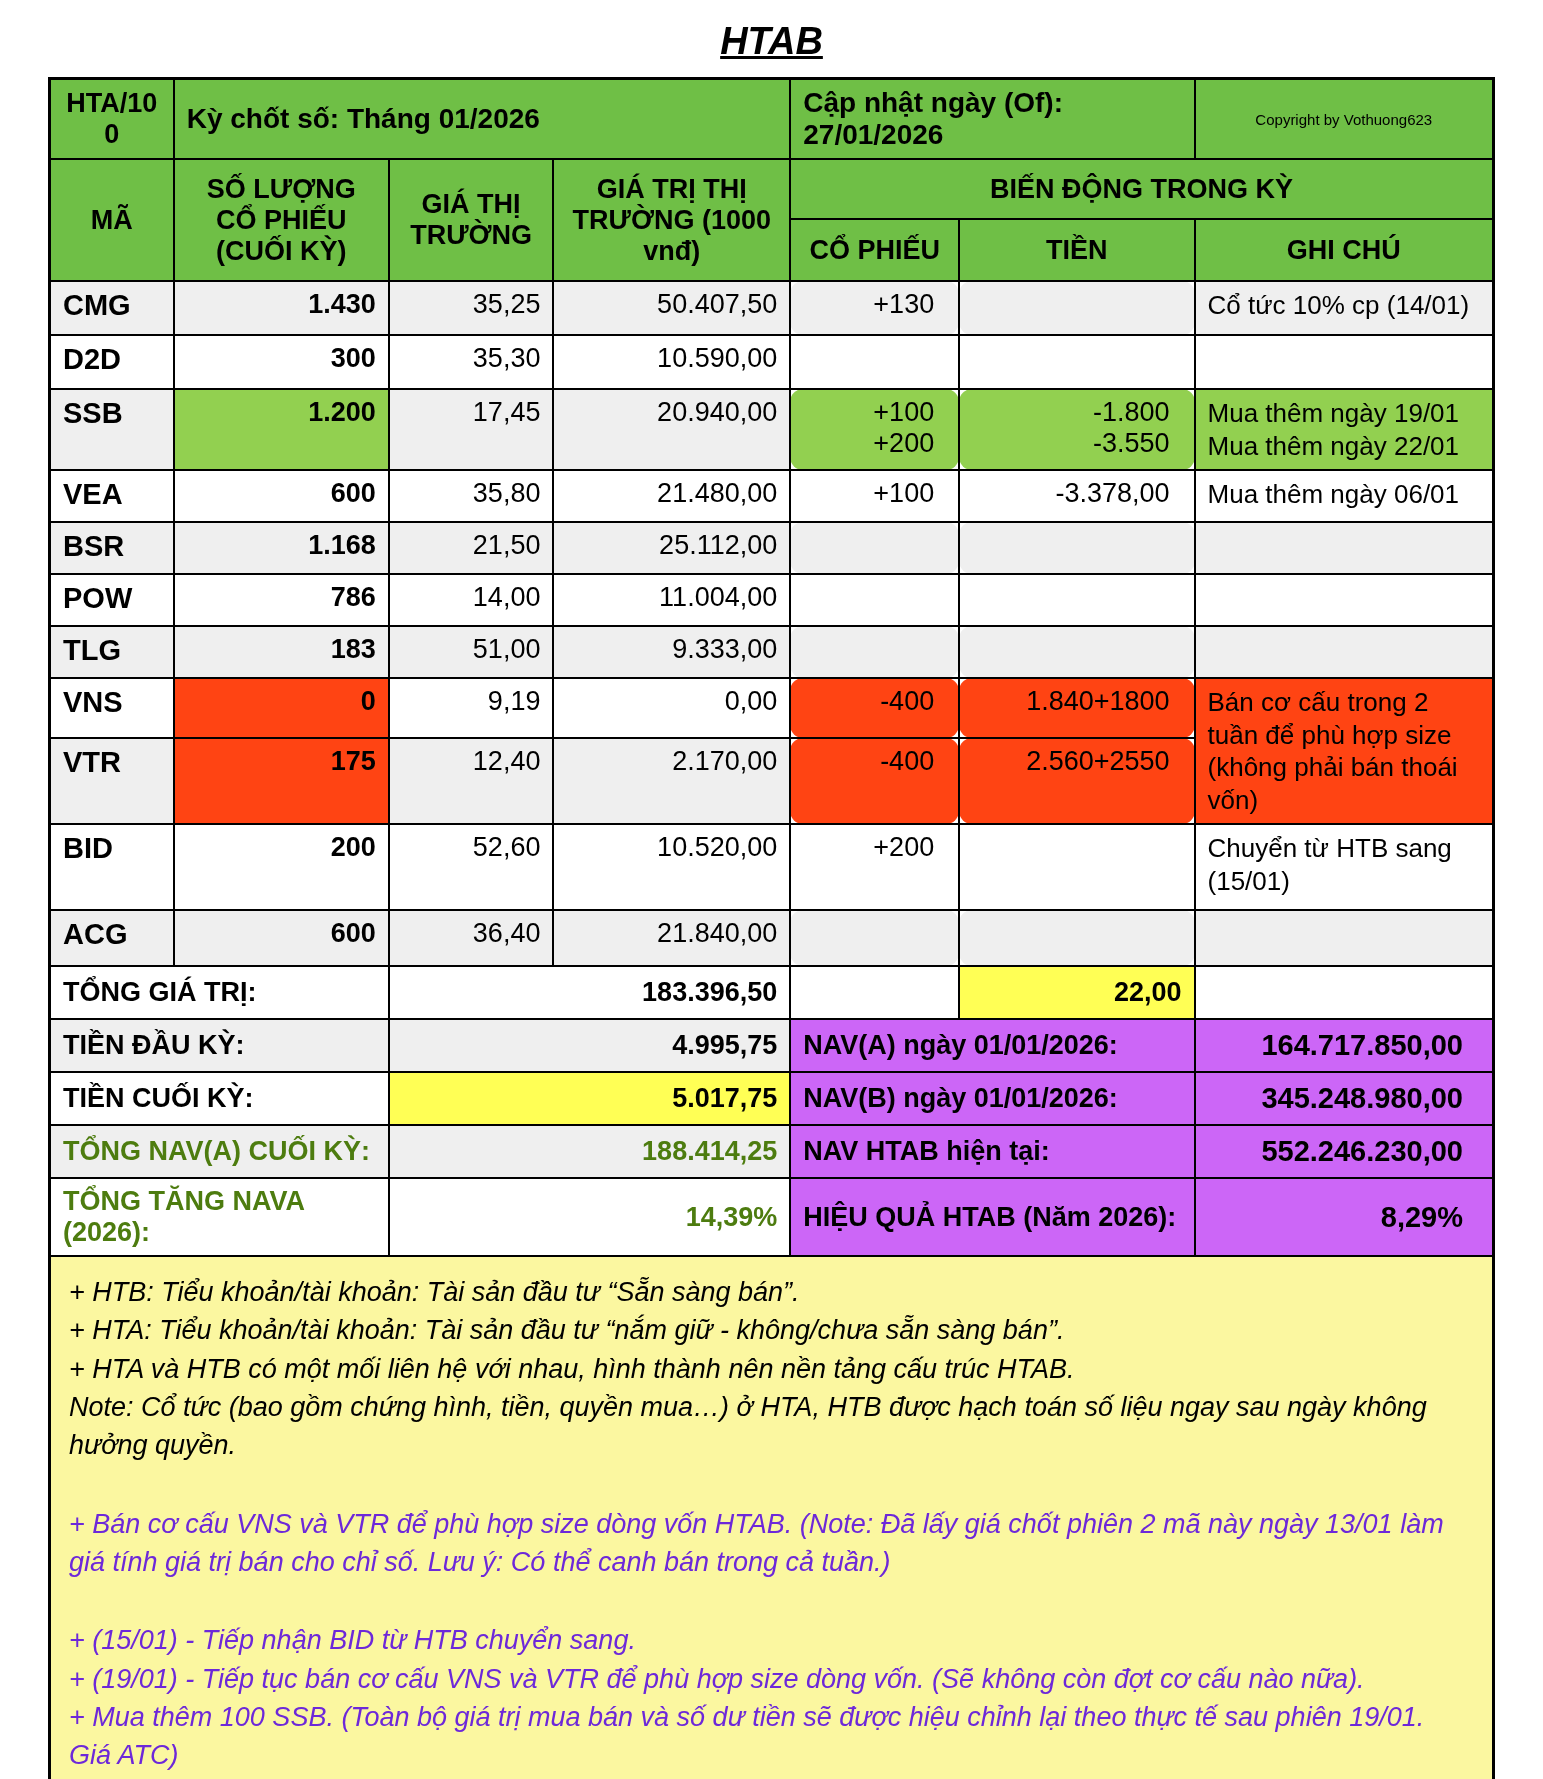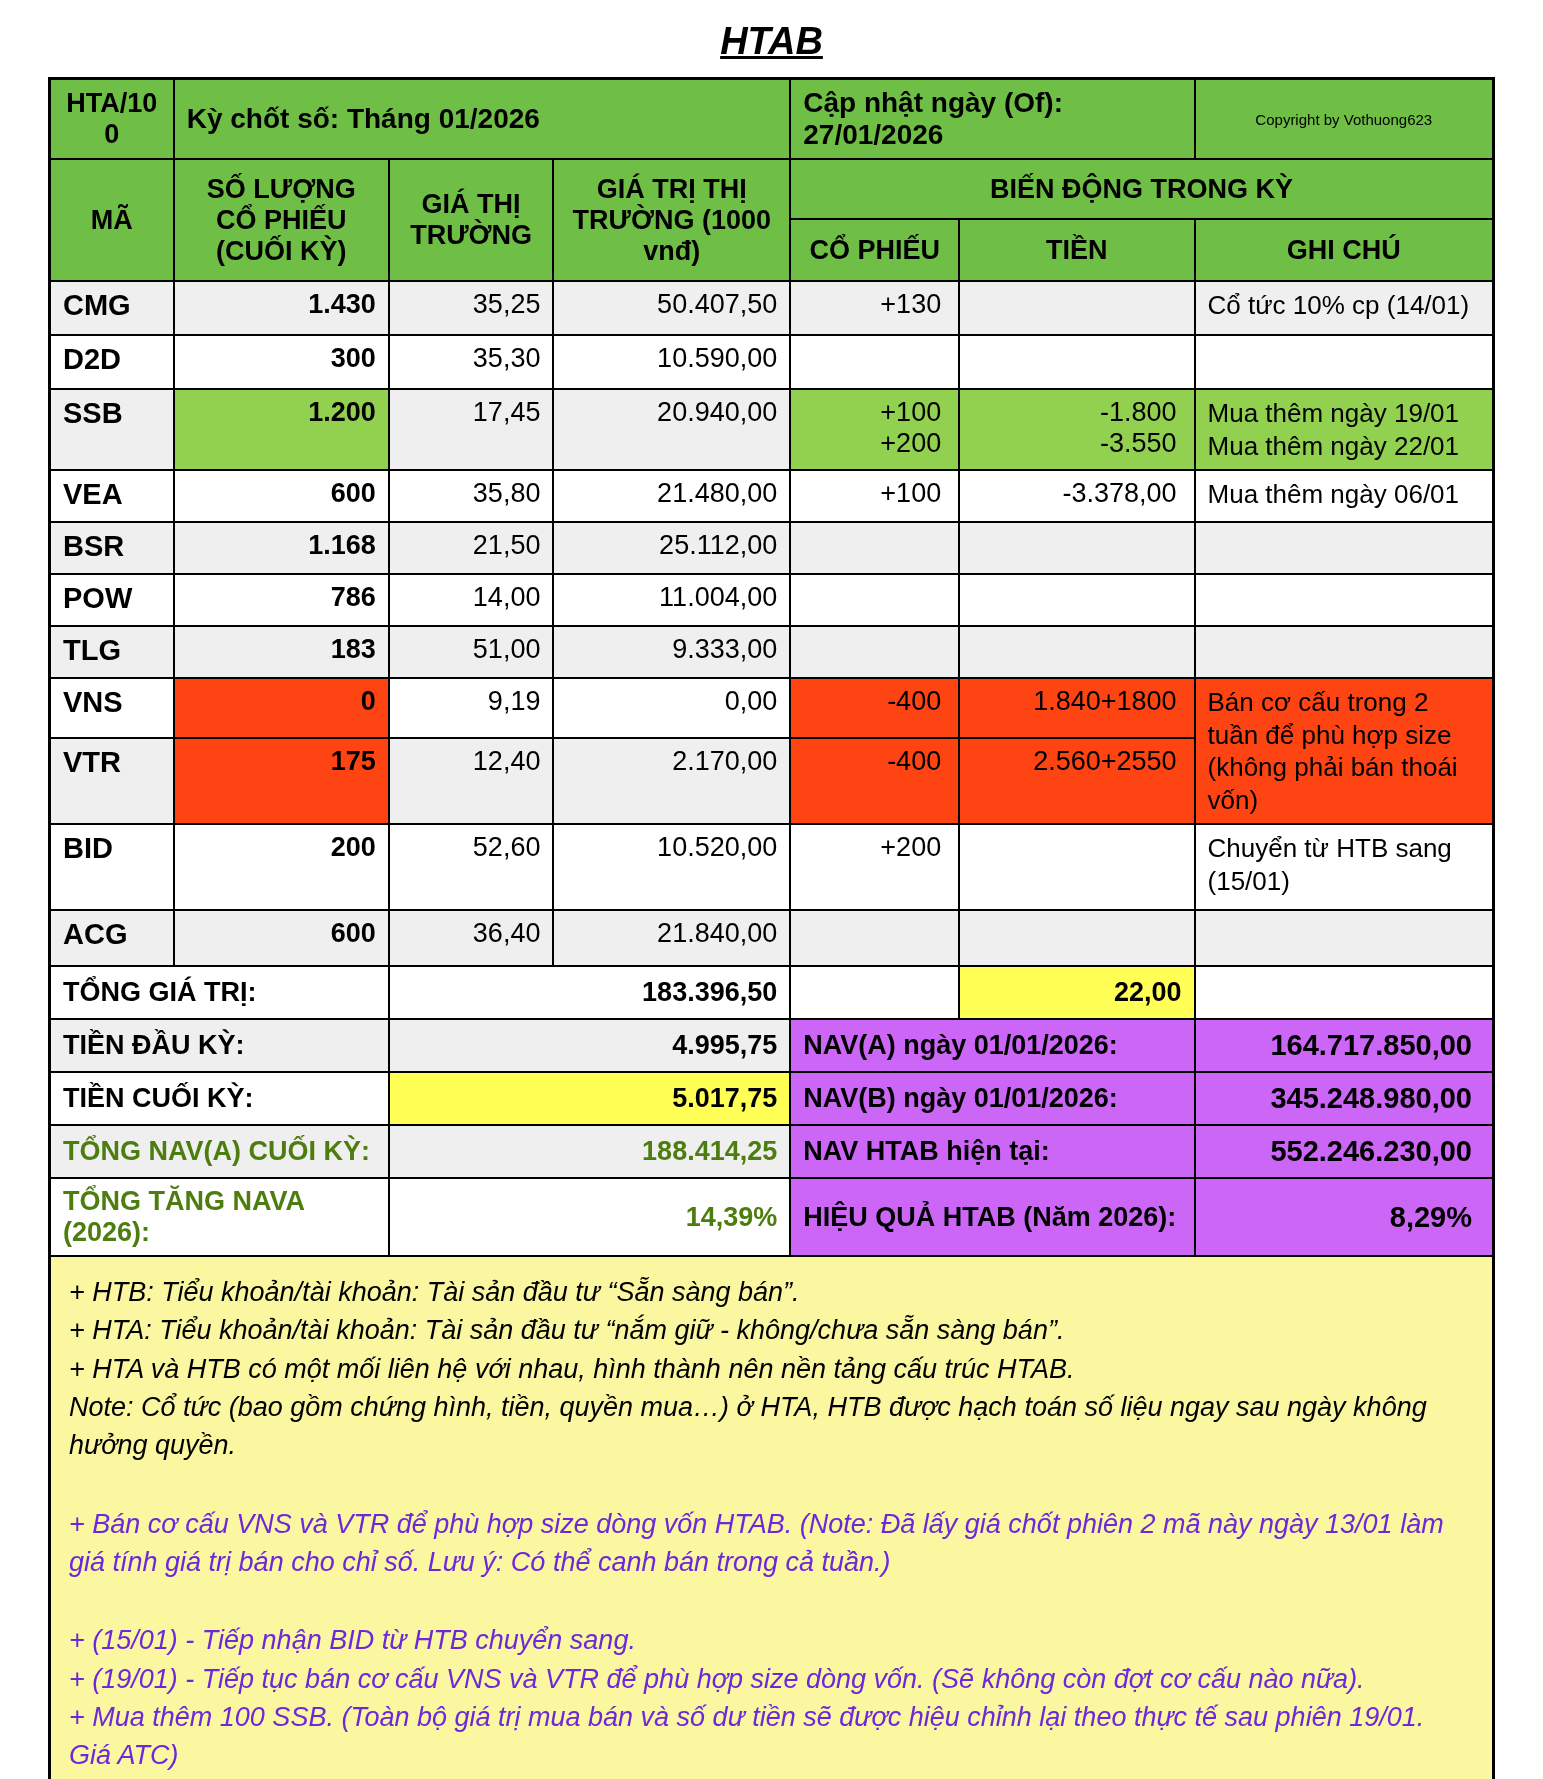--- a/index.html
+++ b/index.html
@@ -16,28 +16,28 @@
   .red{background:#ff4413;}
   .yellow{background:#ffff55;padding-left:48px;}
   .purple{background:#cc66f7;margin-top:40px;}
   .gray{background:#efefef;}
   .b{font-weight:bold;}
   .r{text-align:right;}
   .c{text-align:center;}
   .l{text-align:left;}
   .tick{font-weight:bold;font-size:29px;}
   .num{font-size:27px;}
-  .chg{font-size:27px;text-align:right;padding-right:17px;}
+  .chg{font-size:27px;text-align:right;padding-right:24px;border-radius:13px;}
   .note{font-size:26px;line-height:1.25;}
   .copyright{font-size:15px;font-weight:normal;}
   .blue{color:#4d7c0f;}
   .sum-label{font-size:27px;vertical-align:middle;}
   .sum-val{font-size:27px;vertical-align:middle;}
   .nav-label{font-size:27px;vertical-align:middle;}
-  .nav-val{font-size:29px;vertical-align:middle;text-align:right;padding-right:20px;}
+  .nav-val{font-size:29px;vertical-align:middle;text-align:right;padding-right:29px;}
   .h44{height:44px;} .h54{height:54px;} .h66{height:66px;} .h52{height:52px;}
   .h74{height:74px;} .h86{height:86px;} .h56{height:56px;} .h53{height:53px;}
   .notes-cell{background:#fbf7a0;font-style:italic;padding:16px 20px 80px 18px;line-height:1.42;}
   .notes-cell p{margin:0;font-size:27px;}
   .n-blue{color:#6d28d9;font-weight:normal;font-size:28px;}
   .n-magenta{color:#c73ed3;font-weight:bold;font-size:28px;}
   .gap{height:40px;}
 </style>
 </head>
 <body>

